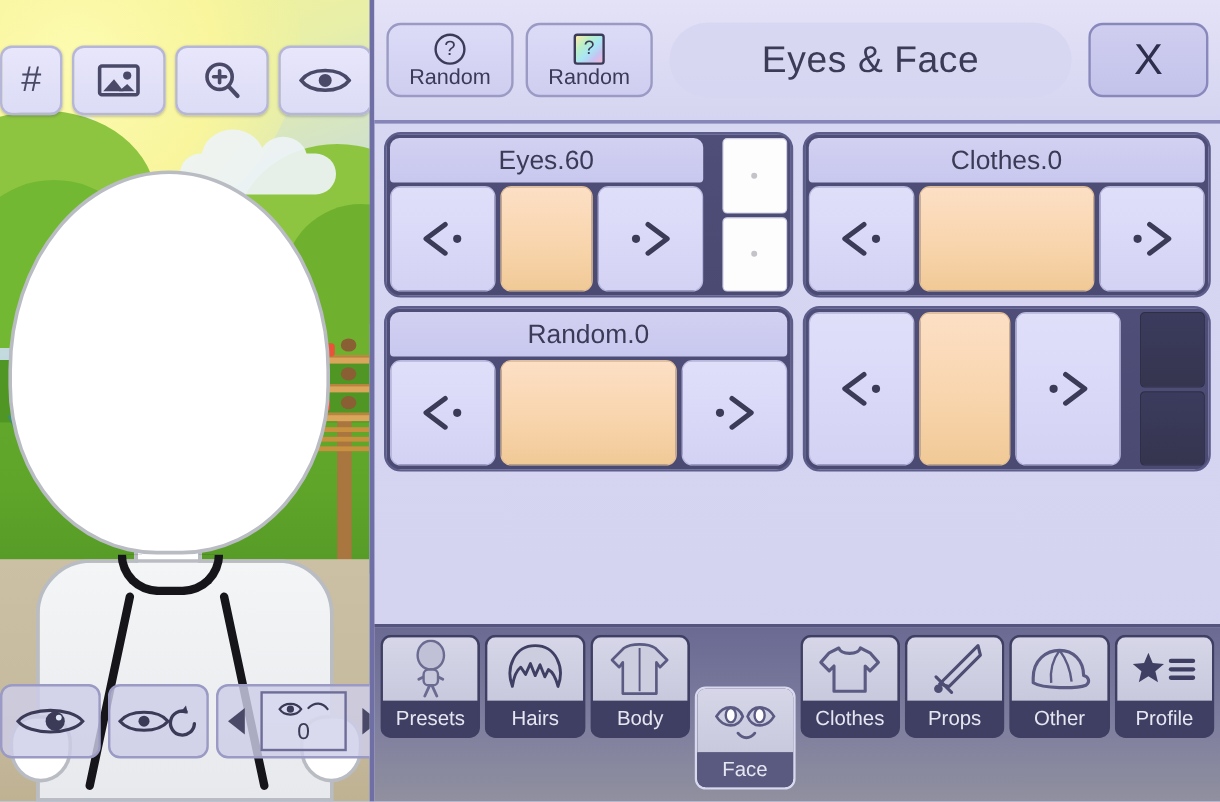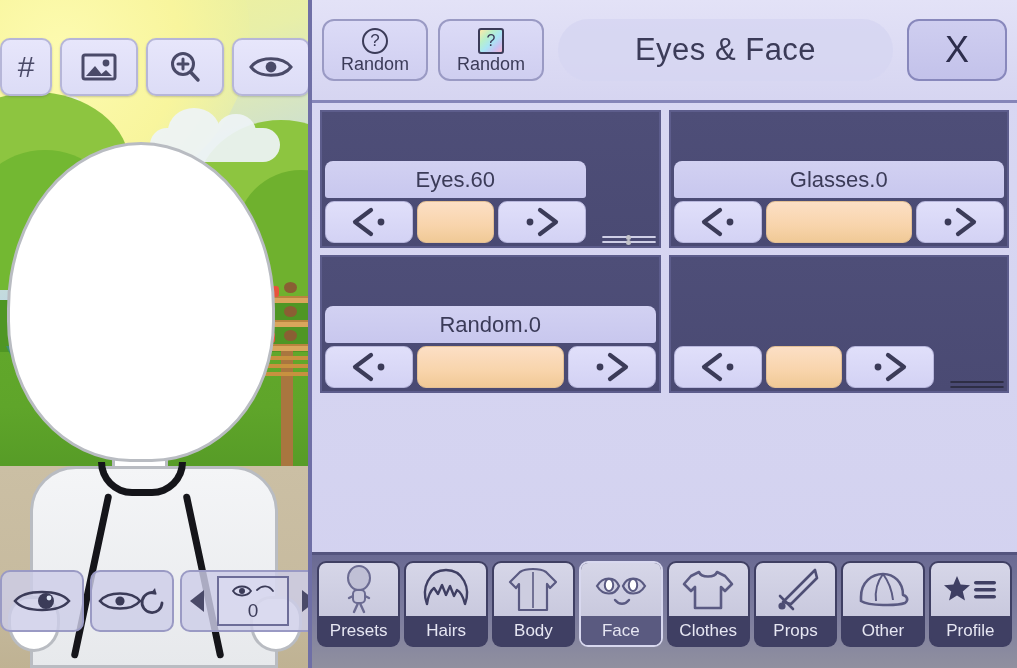--- a/index.html
+++ b/index.html
@@ -191,23 +191,23 @@
   
   #card-area {
     flex: 1; padding: 7px 8px 4px 8px;
     display: grid; grid-template-columns: 1fr 1fr;
     grid-auto-rows: 138px;
     gap: 7px 8px;
     align-content: start;
   }
   .card {
     background: linear-gradient(180deg,#4e4e78 0%, #4a4a73 100%);
-    border: 2px solid #5d5d8c; border-radius: 0;
+    border: 2px solid #5d5d8c; border-radius: 14px;
     padding: 3px;
-    display:flex; gap: 16px; overflow:hidden;align-items:flex-end;
+    display:flex; gap: 16px; overflow:hidden;
   }
   .card-main { flex:1; display:flex; flex-direction:column; gap:3px; min-width:0; }
   .card-title {
     height: 37px; border-radius: 8px 8px 3px 3px;
     background: linear-gradient(180deg,#d2d1f2 0%, #c8c7ee 100%);
     display:flex; align-items:center; justify-content:center;
   }
   .card-title span { font-size: 22px; color:#3b3b58; }
   .card-row { flex: 1; display:flex; gap: 4px; }
   .arrow-btn {
@@ -227,33 +227,33 @@
   .side-box.white { background:#fdfdfd; border:1px solid #cfcfe6; }
   .side-box.dark  { background: linear-gradient(180deg,#3b3b5e 0%, #35354f 100%); border:1px solid #2e2e45; }
   .side-box.white:after {
     content:""; position:absolute; left:50%; top:50%;
     width:5px; height:5px; margin:-2.5px 0 0 -2.5px;
     background:#c3c3c9; border-radius:50%;
   }
 
   
   #tabbar {
-    flex: none; height: 116px;
+    flex: none; height: 148px;
     background: linear-gradient(180deg,#6a6a93 0%, #7e7e9f 55%, #90909f 100%);
     border-top: 3px solid #54547e;
     display:flex; align-items:flex-start; padding: 6px 5px 0 5px; gap: 4px;
   }
   .tab {
     flex: 1; height: 86px;
     border-radius: 9px; overflow:hidden;
     display:flex; flex-direction:column;
     border: 2px solid transparent;
     background: #3f3f63;
   }
-  .tab.active { border-color: #d8d8ef; }
+  .tab.active { border-color: #d8d8ef; margin-top: 43px; }
   .tab-icon {
     flex:1; background: linear-gradient(180deg,#d6d6e8 0%, #c9c9de 100%);
     display:flex; align-items:center; justify-content:center;
   }
   .tab-label {
     height: 29px; background:#3f3f63;
     display:flex; align-items:center; justify-content:center;
     font-size: 17px; color:#e6e6f2;
   }
   .tab.active .tab-label { background:#5a5a80; }
@@ -404,21 +404,21 @@
             </div>
           </div>
           <div class="card-side">
             <div class="side-box white"></div>
             <div class="side-box white"></div>
           </div>
         </div>
         <div class="card">
           <div class="card-main">
             <div class="card-title">
-              <span>Glasses.0</span>
+              <span>Clothes.0</span>
             </div>
             <div class="card-row">
               <div class="arrow-btn">
                 <svg width="52" height="40" viewBox="0 0 52 40">
                   <polyline points="28,8 12,20 28,32" fill="none" stroke="#3b3b58" stroke-width="4.2" stroke-linecap="round" stroke-linejoin="round"></polyline>
                   <circle cx="38" cy="20" r="3.4" fill="#3b3b58"></circle>
                 </svg>
               </div>
               <div class="swatch" style="background:linear-gradient(180deg,#fcdfc5 0%, #f8d4ab 60%, #f0c996 100%)"></div>
               <div class="arrow-btn">

